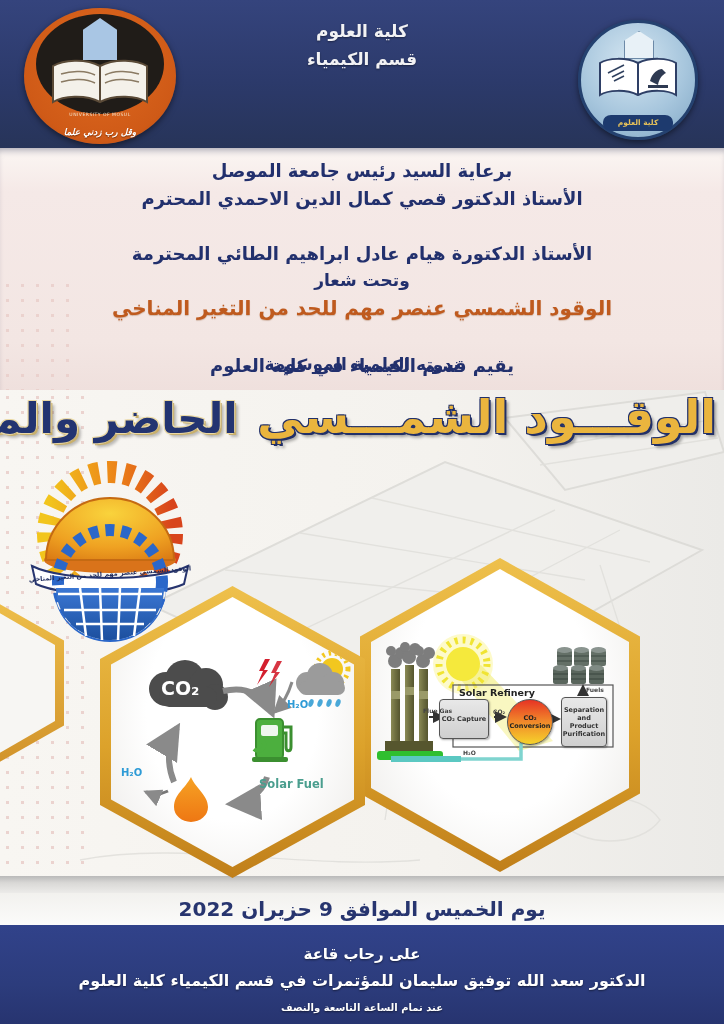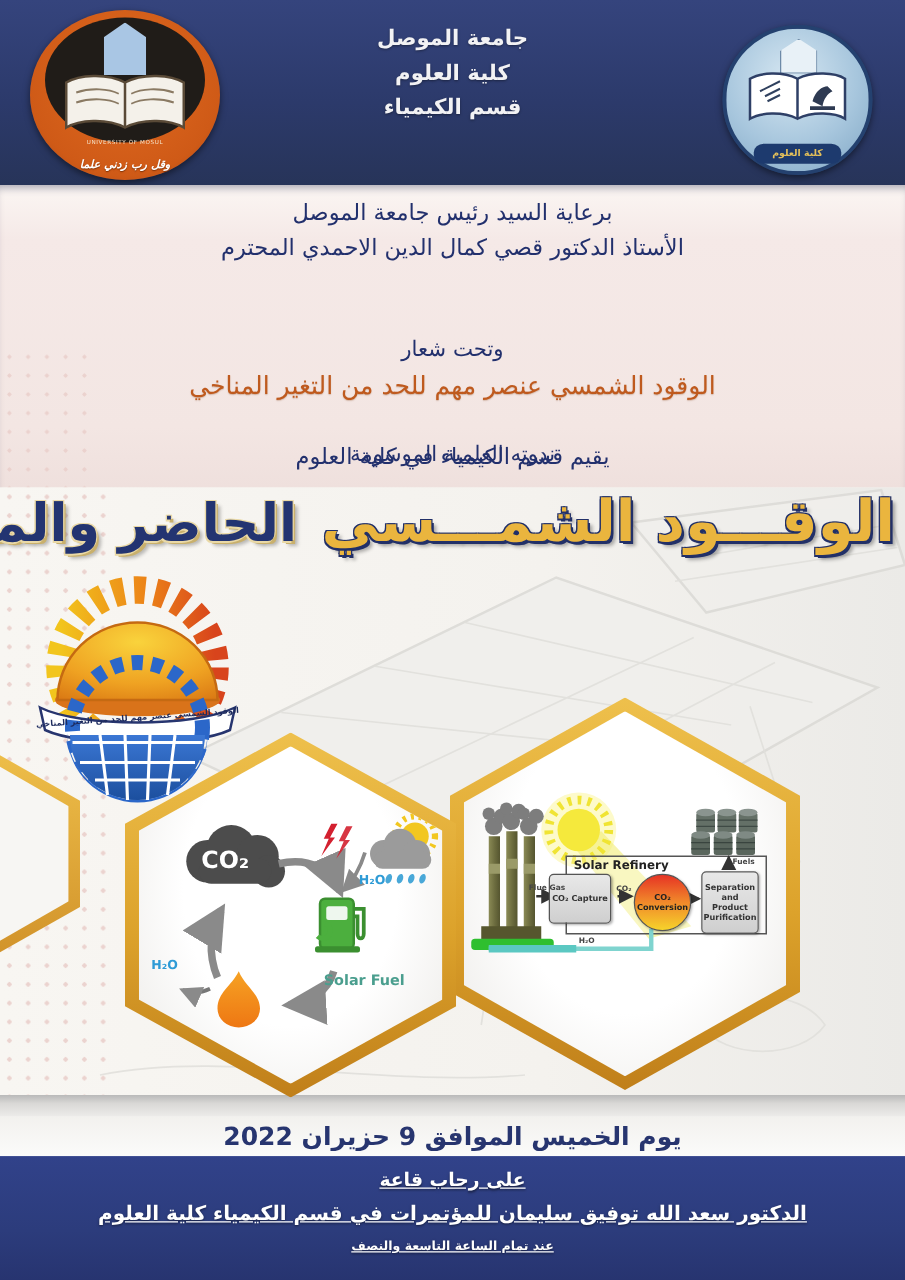--- a/index.html
+++ b/index.html
@@ -29,21 +29,21 @@
   .sci-book{position:absolute;left:13px;top:32px;width:88px;height:50px;}
   .sci-ribbon{position:absolute;left:22px;bottom:6px;width:70px;height:16px;background:#1d3a6e;
     border-radius:8px/7px;color:#e4c05a;font-size:7.5px;font-weight:bold;text-align:center;line-height:16px;direction:rtl;}
   
   .patronage{position:absolute;left:0;top:148px;width:724px;height:242px;
     background:linear-gradient(180deg,#fbf6f3 0%,#f5e9e7 18%,#f3e6e3 80%,#efe0dd 100%);
     box-shadow:inset 0 6px 7px -4px rgba(60,60,90,.45);}
   .patronage .pdots{position:absolute;left:0;top:130px;width:70px;height:112px;
     background-image:radial-gradient(#e9cdc9 1.5px,transparent 1.8px);background-size:15px 15px;opacity:.8;}
   .pl{position:absolute;left:30px;right:30px;text-align:center;direction:rtl;
-    color:#22306d;font-weight:normal;font-size:18px;white-space:nowrap;}
+    color:#22306d;font-weight:bold;font-size:18px;white-space:nowrap;}
   .pl.small{font-size:17px;}
   .pl.slogan{color:#bf5a1e;font-size:20px;text-shadow:0 1px 1px rgba(120,50,0,.25);}
   
   .main{position:absolute;left:0;top:390px;width:724px;height:503px;
     background:linear-gradient(90deg,#f8f6f2 0%,#f4f2ee 60%,#ebeae7 100%);}
   .sketch{position:absolute;left:0;top:0;z-index:0;}
   .dots{position:absolute;left:0;top:0;width:95px;height:488px;z-index:1;
     background-image:radial-gradient(#e9cdc9 1.6px,transparent 1.9px);background-size:15px 15px;opacity:.85;}
   .partial-hex{position:absolute;left:-86px;top:208px;width:150px;height:170px;z-index:1;
     clip-path:polygon(50% 0,100% 25%,100% 75%,50% 100%,0 75%,0 25%);
@@ -79,22 +79,22 @@
   .ref-box.conv{background:linear-gradient(180deg,#e63324 0%,#f0822a 45%,#f6d32b 100%);color:#222;border-radius:23px;}
   .tiny{color:#444;font-size:6px;font-weight:bold;}
   
   .gray-strip{position:absolute;left:0;top:486px;width:724px;height:17px;z-index:2;
     background:linear-gradient(180deg,#b9b9b9 0%,#d9d8d6 40%,#ecebe9 100%);}
   .date-band{position:absolute;left:0;top:893px;width:724px;height:32px;
     background:linear-gradient(180deg,#f2f1ee,#fbfbfa);display:flex;align-items:center;justify-content:center;
     direction:rtl;color:#27356f;font-weight:bold;font-size:20px;border-bottom:2px solid #4a5ba0;}
   .ftr{position:absolute;left:0;top:925px;width:724px;height:99px;
     background:linear-gradient(180deg,#31428a 0%,#2c3c7c 60%,#273470 100%);
-    display:flex;flex-direction:column;align-items:center;justify-content:flex-start;padding-top:6px;box-sizing:border-box;
-    direction:rtl;color:#fff;font-weight:bold;text-shadow:0 1px 2px rgba(0,0,0,.5);text-decoration:underline;}
+    display:flex;flex-direction:column;align-items:center;justify-content:flex-start;padding-top:16px;box-sizing:border-box;
+    direction:rtl;color:#fff;font-weight:bold;text-shadow:0 1px 2px rgba(0,0,0,.5);}
   .ftr .f1{font-size:15px;line-height:26px;}
   .ftr .f2{font-size:16px;line-height:28px;}
   .ftr .f3{font-size:10px;line-height:26px;}
 </style>
 </head>
 <body>
 
 <div class="poster">
 
   <div class="hdr">
@@ -104,41 +104,41 @@
       <svg class="uom-book" viewBox="0 0 110 56">
         <path d="M55 8 C40 0 18 2 8 8 L8 44 C18 38 40 36 55 44 C70 36 92 38 102 44 L102 8 C92 2 70 0 55 8 Z" fill="#f4f1ea" stroke="#5a4a37" stroke-width="2"></path>
         <line x1="55" y1="8" x2="55" y2="44" stroke="#5a4a37" stroke-width="2"></line>
         <path d="M16 16 C28 12 42 13 50 17 M16 24 C28 20 42 21 50 25 M60 17 C68 13 82 12 94 16 M60 25 C68 21 82 20 94 24" stroke="#8a7a63" stroke-width="1.5" fill="none"></path>
       </svg>
       <span class="uom-en">UNIVERSITY OF MOSUL</span>
       <span class="uom-motto">وقل رب زدني علما</span>
     </div>
 
     <div class="hdr-lines">
-      <div>جامعة الموصل</div>
       <div>كلية العلوم</div>
       <div>قسم الكيمياء</div>
     </div>
 
     <div class="sci-logo">
       <div class="sci-arch"></div>
       <svg class="sci-book" viewBox="0 0 88 50">
         <path d="M44 8 C32 2 14 3 6 8 L6 40 C14 35 32 34 44 40 C56 34 74 35 82 40 L82 8 C74 3 56 2 44 8 Z" fill="#ffffff" stroke="#2e3f66" stroke-width="2"></path>
         <line x1="44" y1="8" x2="44" y2="40" stroke="#2e3f66" stroke-width="2"></line>
         <path d="M14 18 l16 -8 m-12 12 l12 -6 m-10 10 l10 -5" stroke="#30415f" stroke-width="1.6" fill="none"></path>
         <path d="M56 26 c2 -8 8 -12 12 -12 l4 4 c-4 2 -7 6 -8 12 z M54 30 h20 v3 h-20 z" fill="#2e3a52"></path>
       </svg>
       <div class="sci-ribbon">كلية العلوم</div>
     </div>
   </div>
 
   <div class="patronage">
     <div class="pdots"></div>
     <span class="pl" style="top:12px;">برعاية السيد رئيس جامعة الموصل</span>
     <span class="pl" style="top:40px;">الأستاذ الدكتور قصي كمال الدين الاحمدي المحترم</span>
+    <span class="pl" style="top:95px;">الأستاذ الدكتورة هيام عادل ابراهيم الطائي المحترمة</span>
     <span class="pl small" style="top:122px;">وتحت شعار</span>
     <span class="pl slogan" style="top:148px;">الوقود الشمسي عنصر مهم للحد من التغير المناخي</span>
     <span class="pl" style="top:179px;margin-top:28px;">يقيم قسم الكيمياء في كلية العلوم</span>
     <span class="pl small" style="top:206px;">ندوته العلمية الموسومة</span>
   </div>
 
   <div class="main">
 
     <svg class="sketch" width="724" height="503" viewBox="0 0 503 503" preserveAspectRatio="none" style="width:724px;height:503px;">
     </svg>

